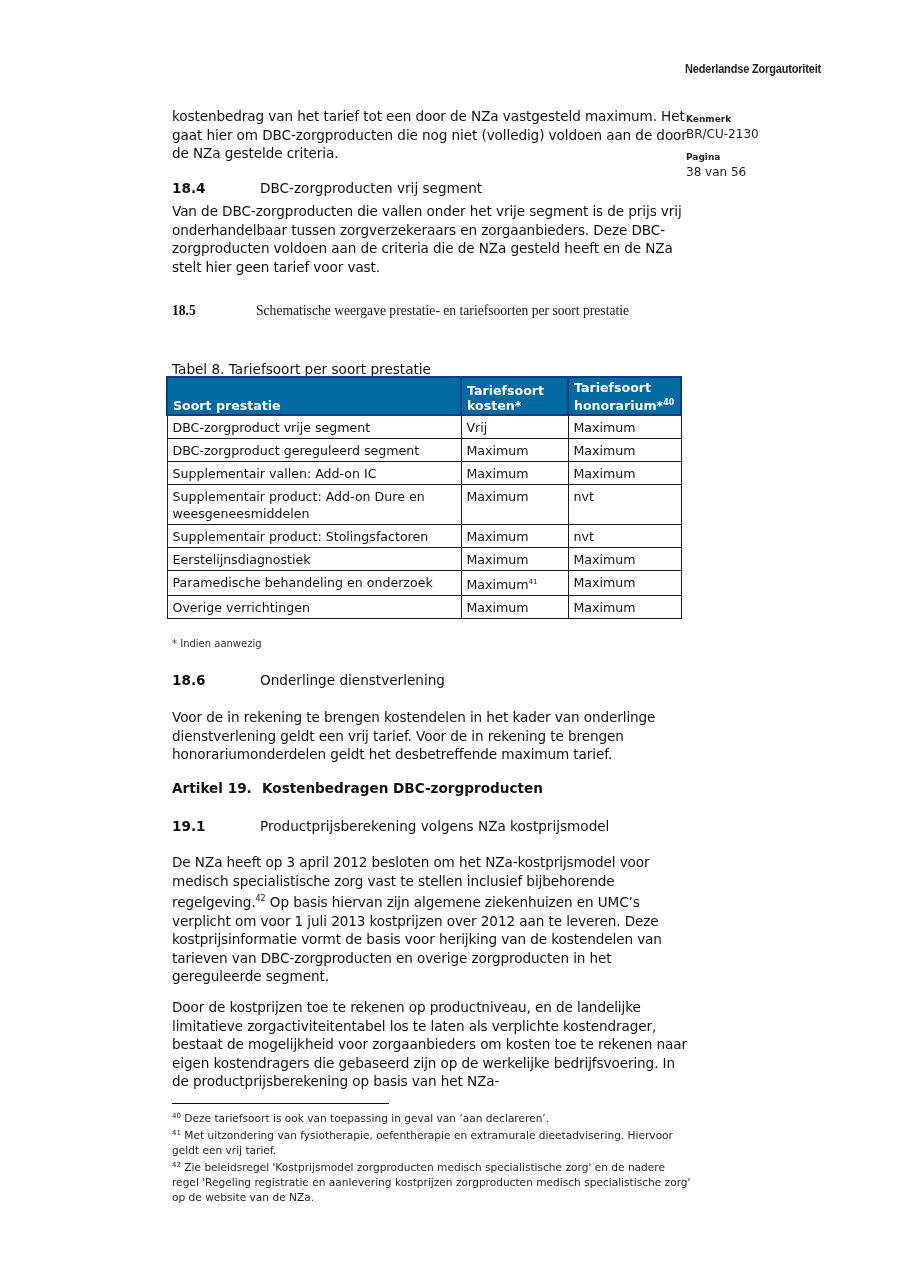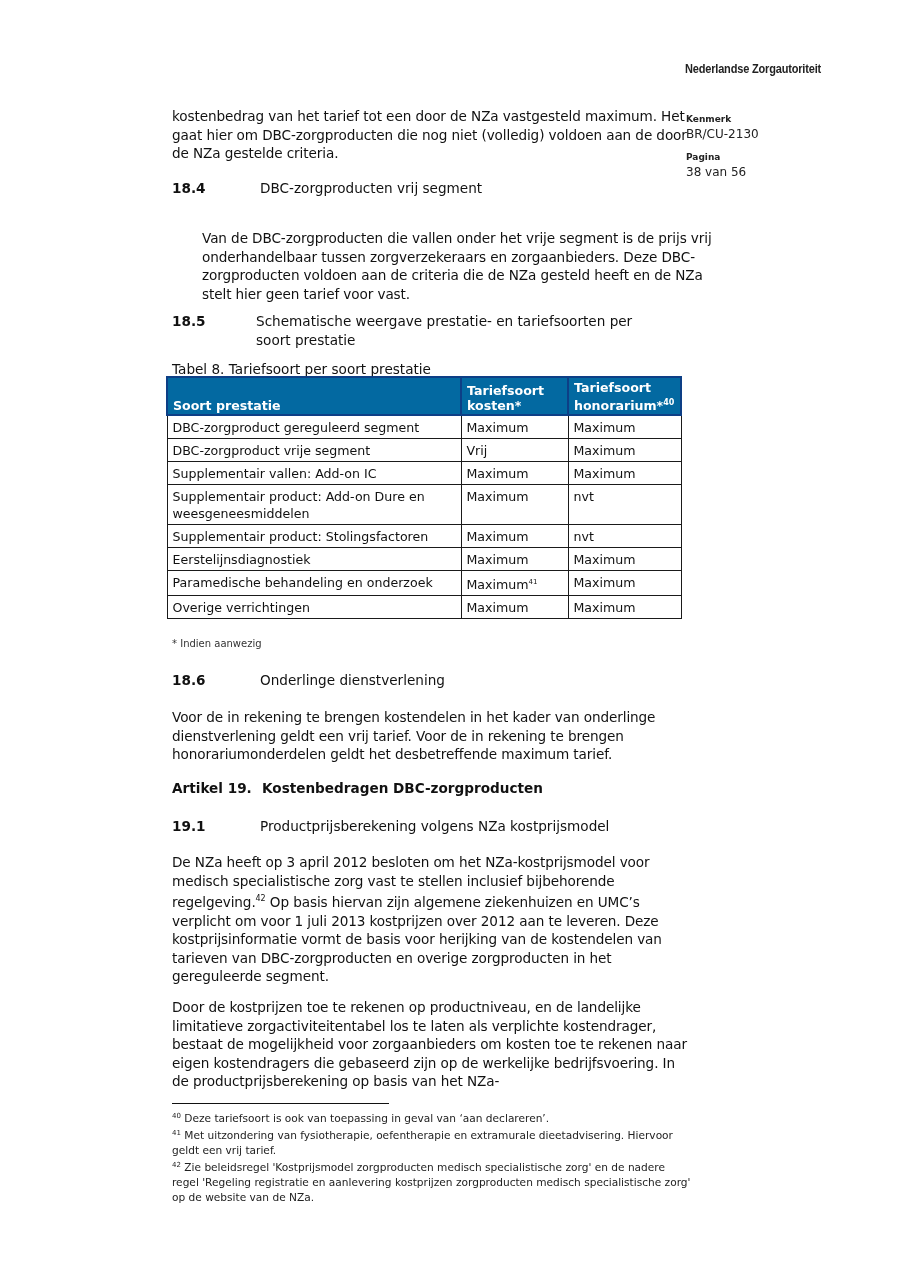--- a/index.html
+++ b/index.html
@@ -26,22 +26,22 @@
       position: absolute; left: 172px; width: 520px;
       font-size: 13.6px; line-height: 18.5px; letter-spacing: -0.1px;
     }
     .p1 { top: 107px; }
     .heading {
       position: absolute; left: 172px; font-size: 13.6px; line-height: 18.5px;
     }
     .heading .num { font-weight: bold; display: inline-block; width: 88px; }
     .heading .txt { display: inline-block; vertical-align: top; }
     .h184 { top: 179px; }
-    .p184 { top: 229px; margin-left: 30px; }
-    .h185 { top: 312px; }
+    .p184 { top: 202px; }
+    .h185 { top: 302px; font-family: Liberation Serif, serif; }
     .h185 .txt { width: 400px; margin-left: -4px; }
 
     .tbl-caption { position: absolute; left: 172px; top: 361px; font-size: 13.6px; }
     table.tariff {
       position: absolute; left: 166px; top: 376px; width: 516px;
       border-collapse: collapse; font-size: 12.6px; line-height: 17px;
     }
     table.tariff th {
       background: #0369a1; color: #ffffff; font-weight: bold; text-align: left;
       vertical-align: bottom; padding: 2px 5px 1px 5px; border: 2px solid #0d3f86;
@@ -99,27 +99,27 @@
 <table class="tariff">
   <thead>
     <tr>
       <th><span>Soort prestatie</span></th>
       <th><span>Tariefsoort</span><br><span>kosten*</span></th>
       <th><span>Tariefsoort</span><br><span>honorarium*</span><sup>40</sup></th>
     </tr>
   </thead>
   <tbody>
     <tr>
-      <td class="c1">DBC-zorgproduct gereguleerd segment</td>
-      <td class="c2"><span>Maximum</span></td>
+      <td class="c1">DBC-zorgproduct vrije segment</td>
+      <td class="c2"><span>Vrij</span></td>
       <td>Maximum</td>
     </tr>
     <tr>
-      <td class="c1">DBC-zorgproduct vrije segment</td>
-      <td class="c2"><span>Vrij</span></td>
+      <td class="c1">DBC-zorgproduct gereguleerd segment</td>
+      <td class="c2"><span>Maximum</span></td>
       <td>Maximum</td>
     </tr>
     <tr>
       <td class="c1">Supplementair vallen: Add-on IC</td>
       <td class="c2"><span>Maximum</span></td>
       <td>Maximum</td>
     </tr>
     <tr>
       <td class="c1">Supplementair product: Add-on Dure en weesgeneesmiddelen</td>
       <td class="c2"><span>Maximum</span></td>

